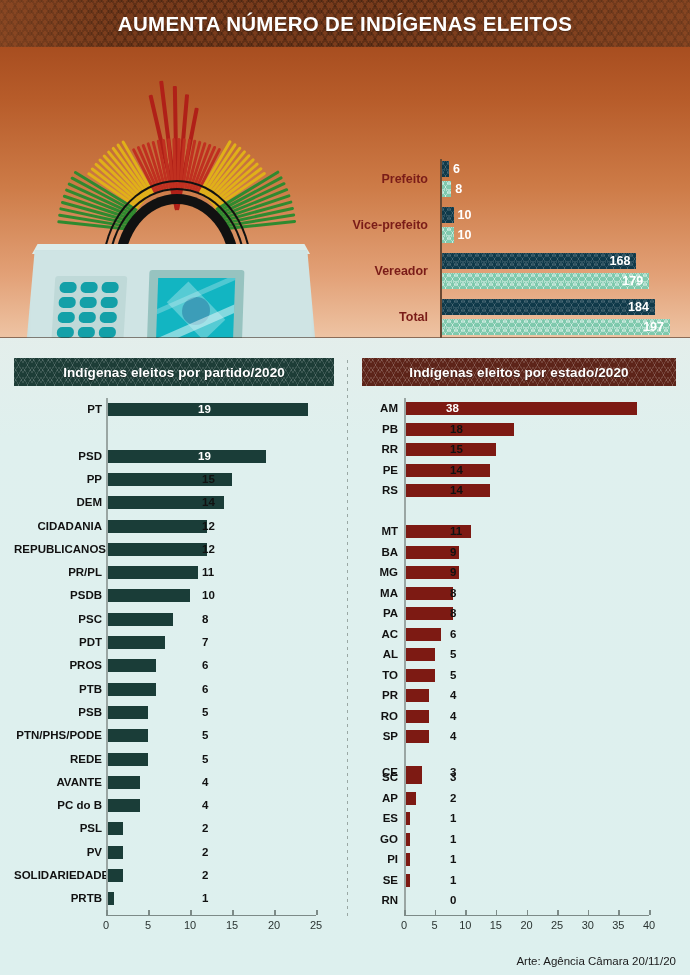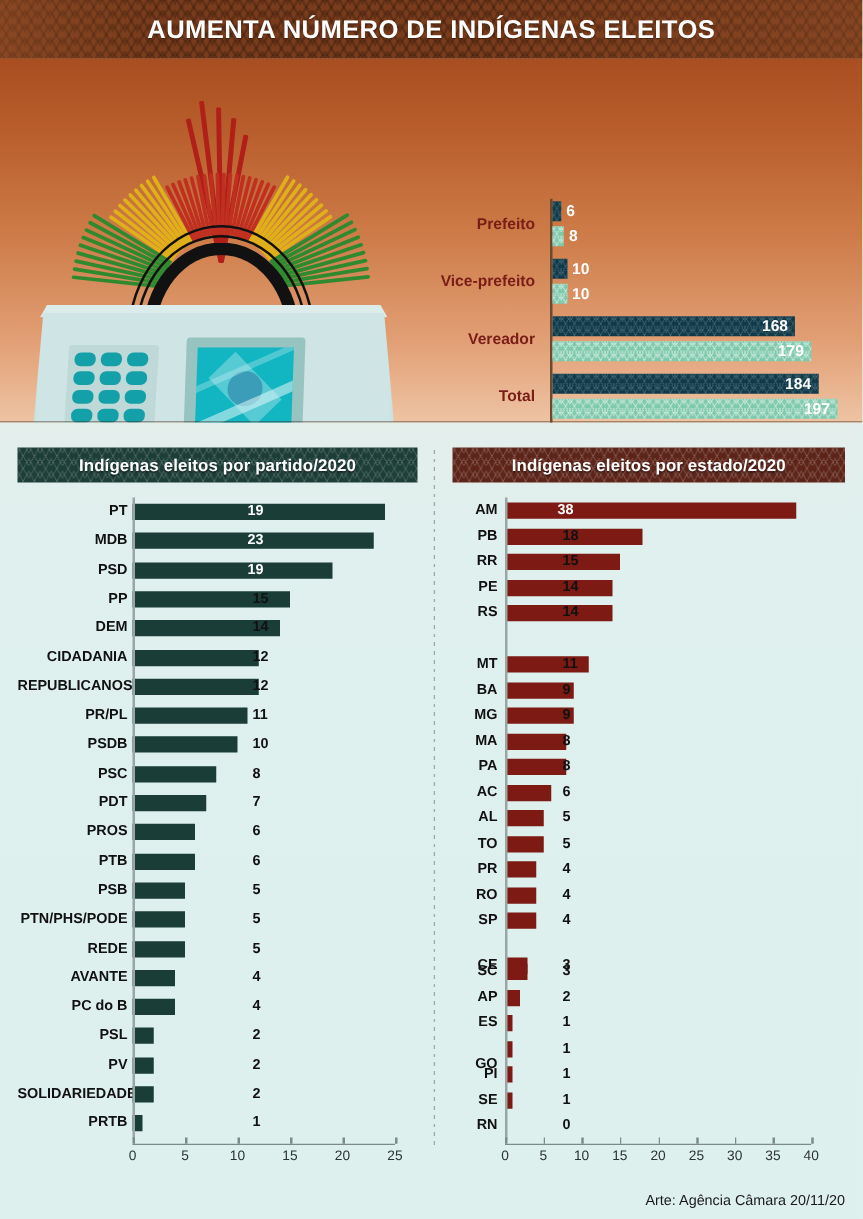--- a/index.html
+++ b/index.html
@@ -390,26 +390,20 @@
   <div class="panel-header" id="panel-right-header">Indígenas eleitos por estado/2020</div>
   <div id="divider"></div>
 
   <div class="hchart" id="chart-party">
       <div class="hrow" style="top: 0px; height: 23.3px;">
         <div class="hrow-label" style="height: 23.3px; line-height: 23.3px;">PT</div>
         <div class="hrow-bar" style="width: 201.6px; top: 5px; height: 13px;">
           <span class="hrow-val inside" style="height: 13px; line-height: 13px;">19</span>
         </div>
       </div>
-      <div class="hrow" style="top: 23.3px; height: 23.3px;">
-        <div class="hrow-label" style="height: 23.3px; line-height: 23.3px;">MDB</div>
-        <div class="hrow-bar" style="width: 193.2px; top: 5px; height: 13px;">
-          <span class="hrow-val inside" style="height: 13px; line-height: 13px;">23</span>
-        </div>
-      </div>
       <div class="hrow" style="top: 46.6px; height: 23.3px;">
         <div class="hrow-label" style="height: 23.3px; line-height: 23.3px;">PSD</div>
         <div class="hrow-bar" style="width: 159.6px; top: 5px; height: 13px;">
           <span class="hrow-val inside" style="height: 13px; line-height: 13px;">19</span>
         </div>
       </div>
       <div class="hrow" style="top: 69.9px; height: 23.3px;">
         <div class="hrow-label" style="height: 23.3px; line-height: 23.3px;">PP</div>
         <div class="hrow-bar" style="width: 126px; top: 5px; height: 13px;">
           <span class="hrow-val outside" style="height: 13px; line-height: 13px;">15</span>
@@ -653,21 +647,21 @@
           <span class="hrow-val outside" style="height: 13px; line-height: 13px;">2</span>
         </div>
       </div>
       <div class="hrow" style="top: 410px; height: 20.5px;">
         <div class="hrow-label" style="height: 20.5px; line-height: 20.5px;">ES</div>
         <div class="hrow-bar" style="width: 6.125px; top: 4px; height: 13px;">
           <span class="hrow-val outside" style="height: 13px; line-height: 13px;">1</span>
         </div>
       </div>
       <div class="hrow" style="top: 430.5px; height: 20.5px;">
-        <div class="hrow-label" style="height: 20.5px; line-height: 20.5px; margin-top: 12px;">GO</div>
+        <div class="hrow-label" style="height: 20.5px; line-height: 20.5px;">GO</div>
         <div class="hrow-bar" style="width: 6.125px; top: 4px; height: 13px;">
           <span class="hrow-val outside" style="height: 13px; line-height: 13px;">1</span>
         </div>
       </div>
       <div class="hrow" style="top: 451px; height: 20.5px;">
         <div class="hrow-label" style="height: 20.5px; line-height: 20.5px;">PI</div>
         <div class="hrow-bar" style="width: 6.125px; top: 4px; height: 13px;">
           <span class="hrow-val outside" style="height: 13px; line-height: 13px;">1</span>
         </div>
       </div>

